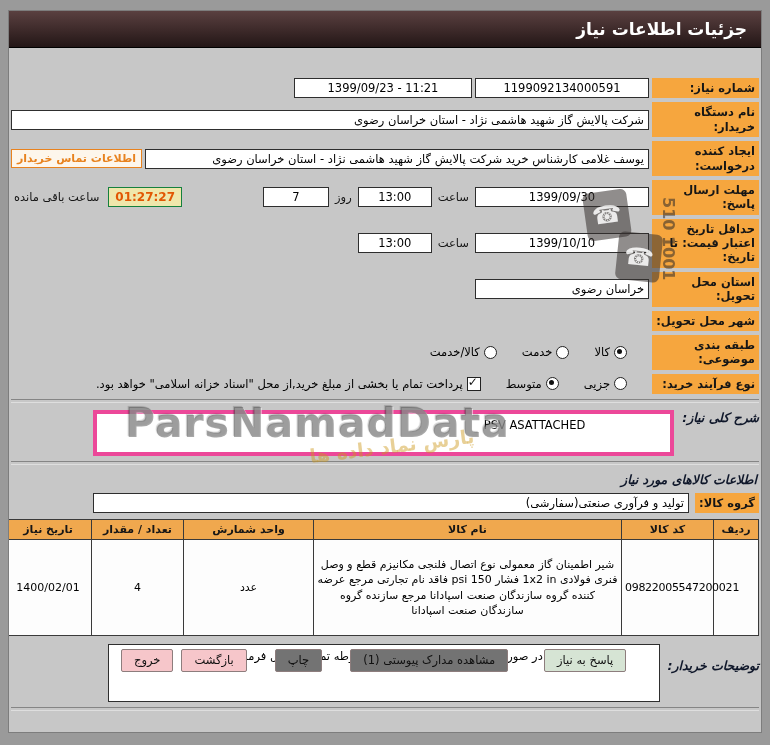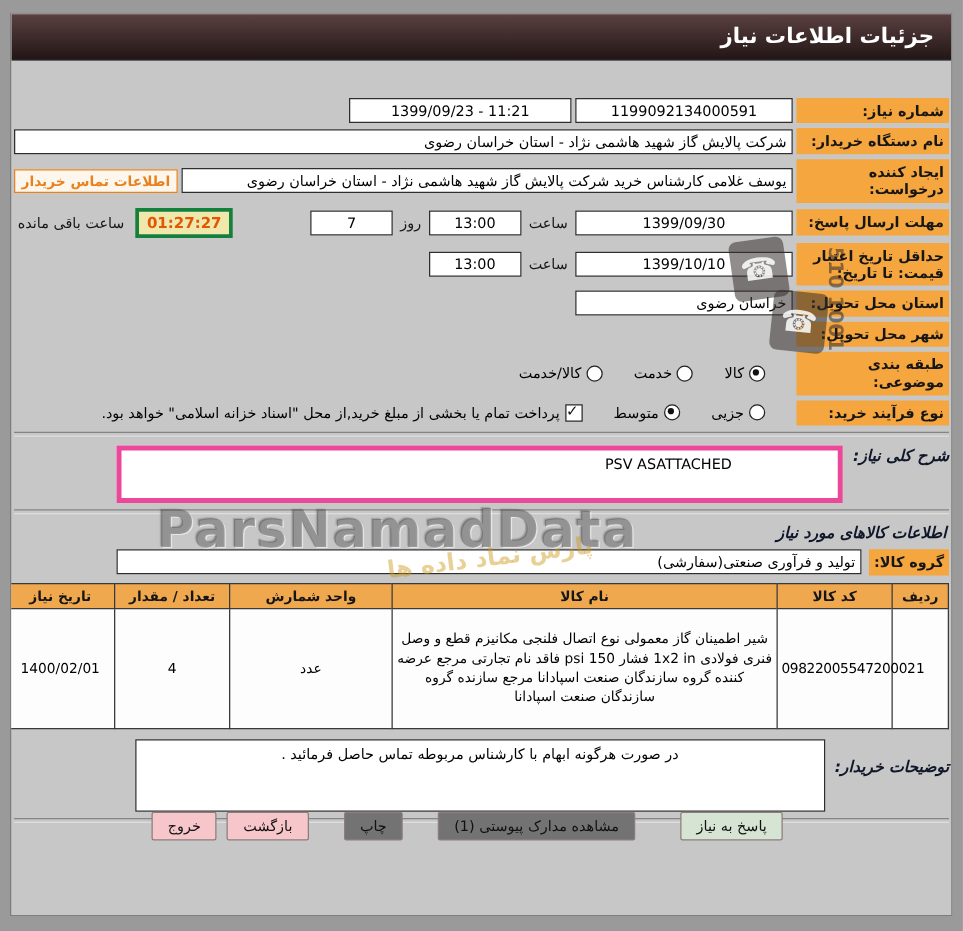--- a/index.html
+++ b/index.html
@@ -20,42 +20,42 @@
     height:37px;background:linear-gradient(#5a4040,#231616);
     border-bottom:1px solid #000;color:#fff;font-weight:bold;font-size:17px;
     display:flex;align-items:center;padding:0 14px;box-sizing:border-box;
   }
   .rows{margin-top:30px;padding:0 2px;}
   .frow{display:flex;align-items:center;margin-bottom:4px;gap:3px;font-size:11.5px;}
   .olabel{
     background:#f6a63e;color:#161616;font-weight:bold;font-size:11.5px;
     padding:3px 4px;box-sizing:border-box;line-height:1.25;
   }
-  .c1{width:122px;text-align:right;flex:0 0 auto;}
+  .c1{width:107px;text-align:right;flex:0 0 auto;}
   .gapr{margin-right:55px;}
   .inp{
     background:#fff;border:1px solid #2e2e2e;box-sizing:border-box;
     font-size:11.5px;padding:2px 4px;height:20px;line-height:14px;
     white-space:nowrap;overflow:hidden;
   }
   .num{direction:ltr;text-align:center;}
   .w174{width:174px;flex:0 0 auto;}
   .w178{width:178px;flex:0 0 auto;}
   .w74{width:74px;flex:0 0 auto;}
   .w66{width:66px;flex:0 0 auto;}
   .flex1{flex:1 1 auto;}
   .slabel{color:#161616;font-size:11.5px;padding:0 3px;flex:0 0 auto;}
   .contact-link{
     color:#e8821e;border:1px solid #e8821e;background:#fdf6ec;
     font-size:11px;font-weight:bold;padding:2px 5px;white-space:nowrap;
     cursor:pointer;flex:0 0 auto;
   }
   .countgroup{display:flex;align-items:center;gap:6px;margin-right:auto;flex:0 0 auto;}
   .countbox{
-    background:#efe7ab;border:3px solid #15803d;color:#e25702;
+    background:#efe7ab;border:1px solid #15803d;color:#e25702;
     font-weight:bold;font-size:12px;direction:ltr;padding:2px 6px;line-height:14px;
   }
   .opt{display:flex;align-items:center;gap:4px;margin-right:22px;flex:0 0 auto;}
   .radio{
     width:11px;height:11px;border:1px solid #222;border-radius:50%;
     background:#fff;position:relative;flex:0 0 auto;
   }
   .radio.sel::after{
     content:"";position:absolute;left:2px;top:2px;width:5px;height:5px;
     border-radius:50%;background:#111;

